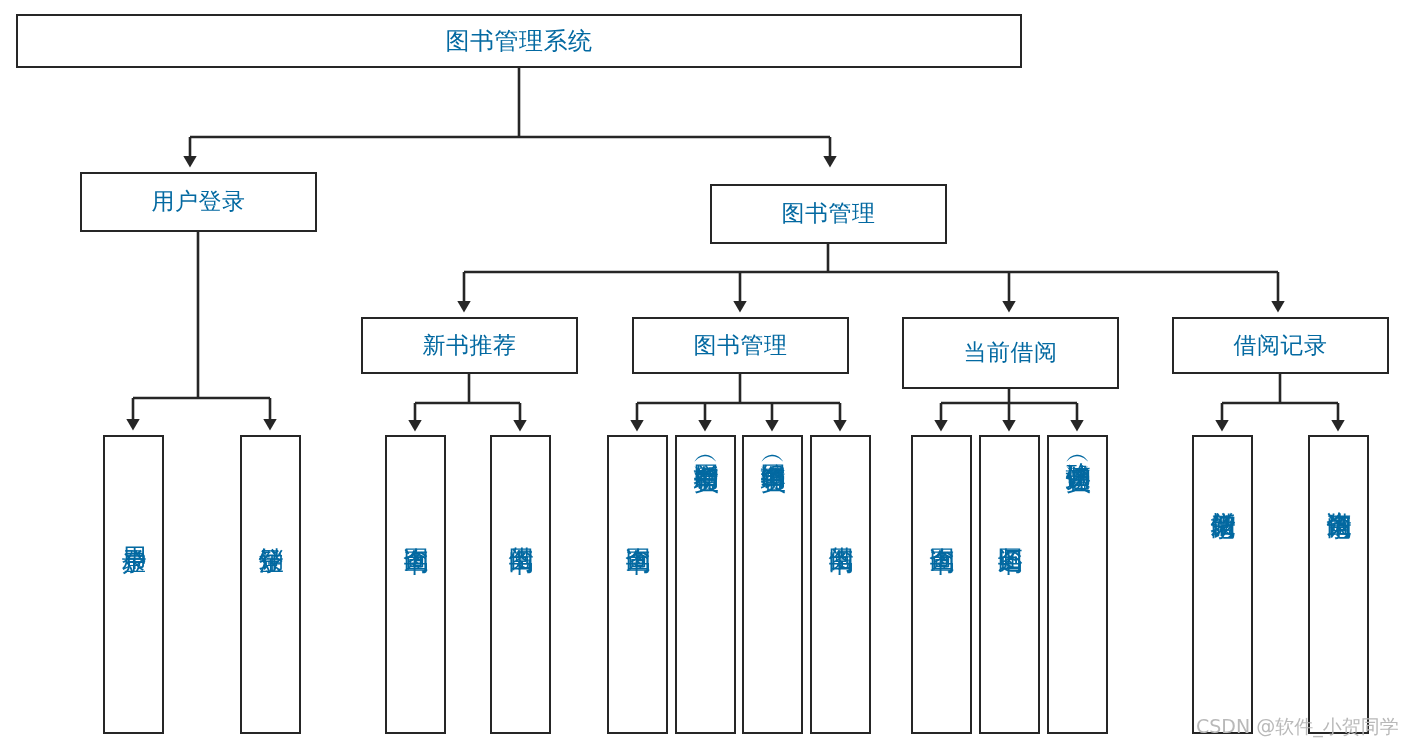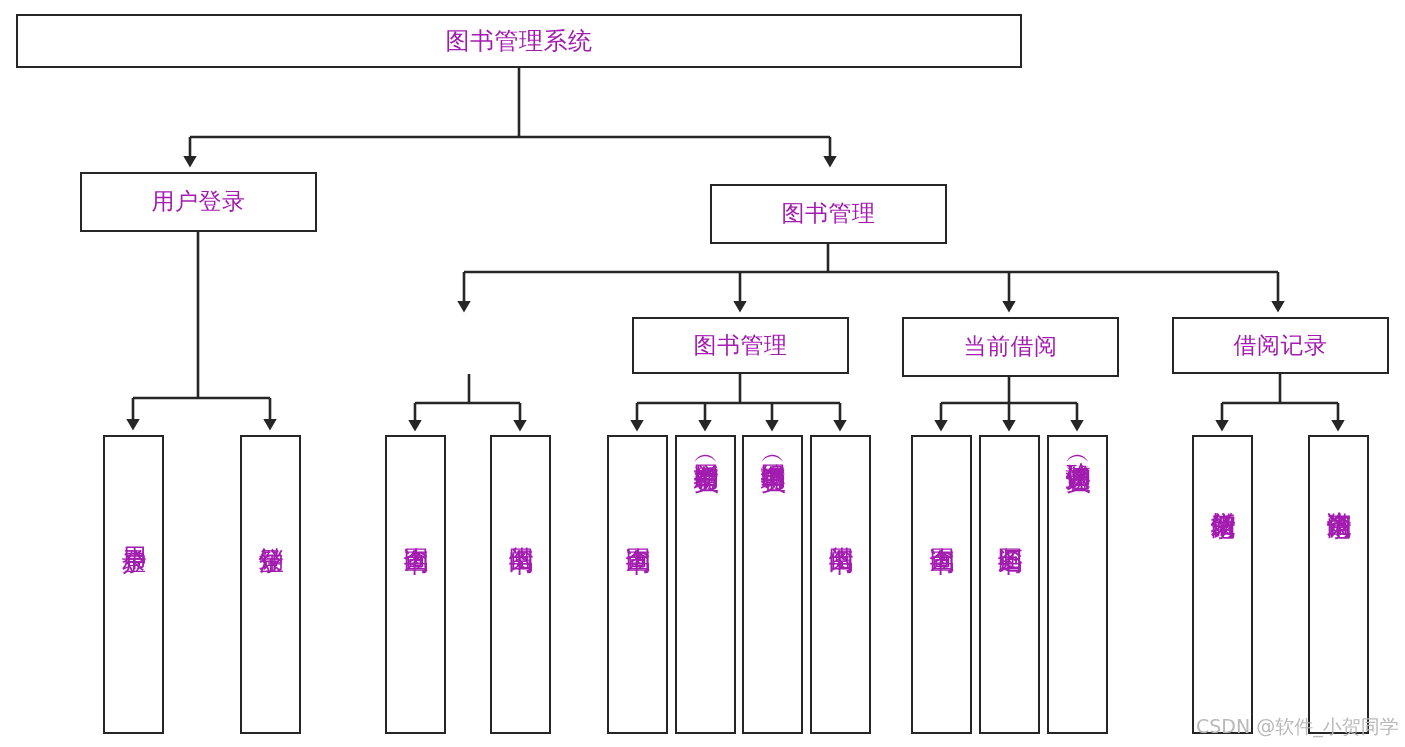--- a/index.html
+++ b/index.html
@@ -23,21 +23,21 @@
     height: 747px;
   }
   .node {
     position: absolute;
     box-sizing: border-box;
     border: 2px solid #262626;
     background: #ffffff;
     display: flex;
     align-items: center;
     justify-content: center;
-    color: #a21caf;
+    color: #0369a1;
   }
   .node-label {
     display: block;
     text-align: center;
     line-height: 1.18;
     letter-spacing: 0.5px;
   }
   
   .node.h .node-label {
     writing-mode: horizontal-tb;
@@ -134,24 +134,27 @@
     <span class="node-label">图书管理系统</span>
   </div>
 
   <div class="node h" style="left:80px; top:172px; width:237px; height:60px;">
     <span class="node-label">用户登录</span>
   </div>
   <div class="node h" style="left:710px; top:172px; width:237px; height:60px;margin-top:12px;">
     <span class="node-label">图书管理</span>
   </div>
 
+  <div class="node h" style="left:361px; top:317px; width:217px; height:57px;">
+    <span class="node-label">新书推荐</span>
+  </div>
   <div class="node h" style="left:632px; top:317px; width:217px; height:57px;">
     <span class="node-label">图书管理</span>
   </div>
-  <div class="node h" style="left:902px; top:317px; width:217px; height:60px;">
+  <div class="node h" style="left:902px; top:317px; width:217px; height:72px;">
     <span class="node-label">当前借阅</span>
   </div>
   <div class="node h" style="left:1172px; top:317px; width:217px; height:57px;">
     <span class="node-label">借阅记录</span>
   </div>
 
   <div class="node v center" style="left:103px; top:435px; width:61px; height:299px;">
     <span class="node-label">用户登录</span>
   </div>
   <div class="node v center" style="left:240px; top:435px; width:61px; height:299px;">

